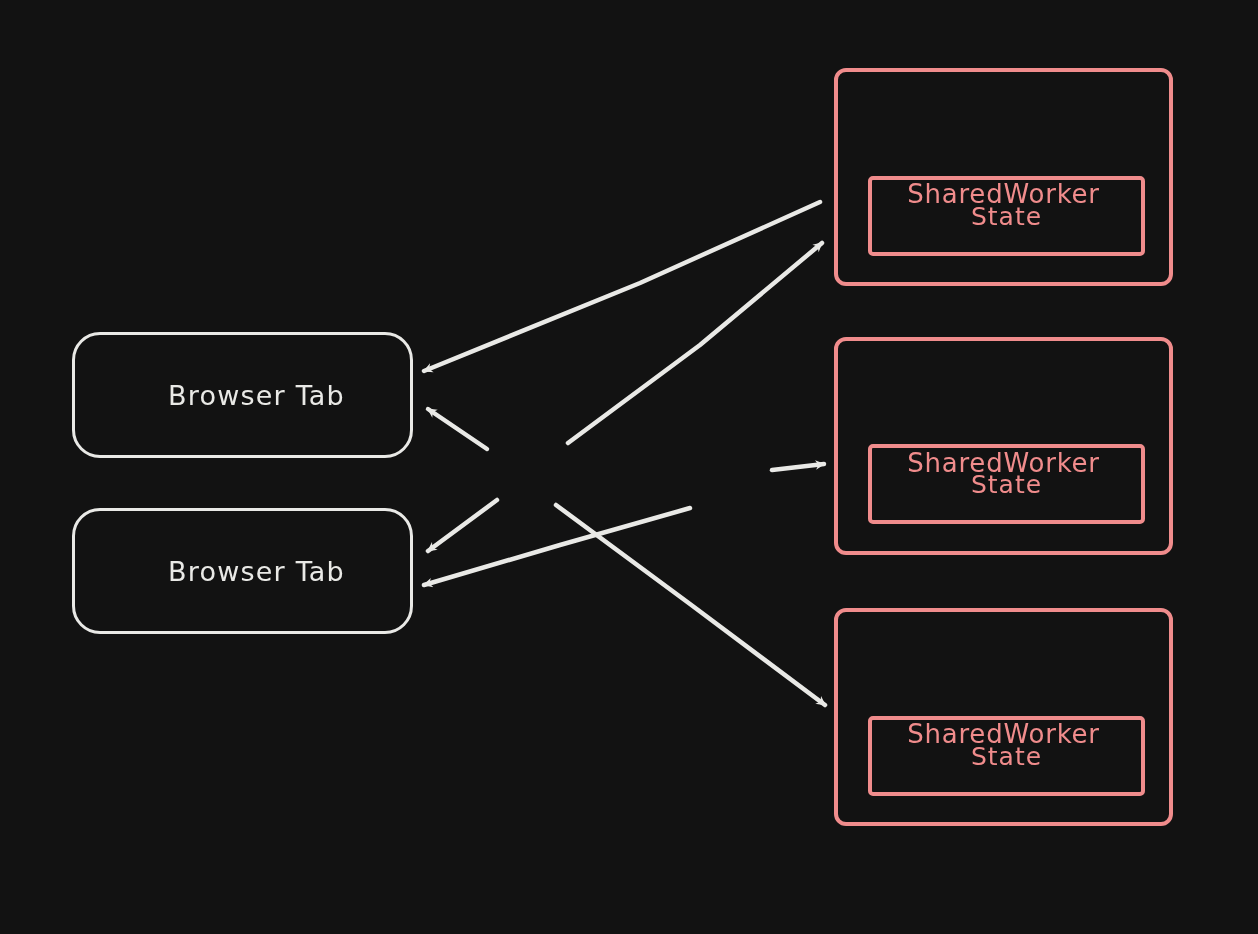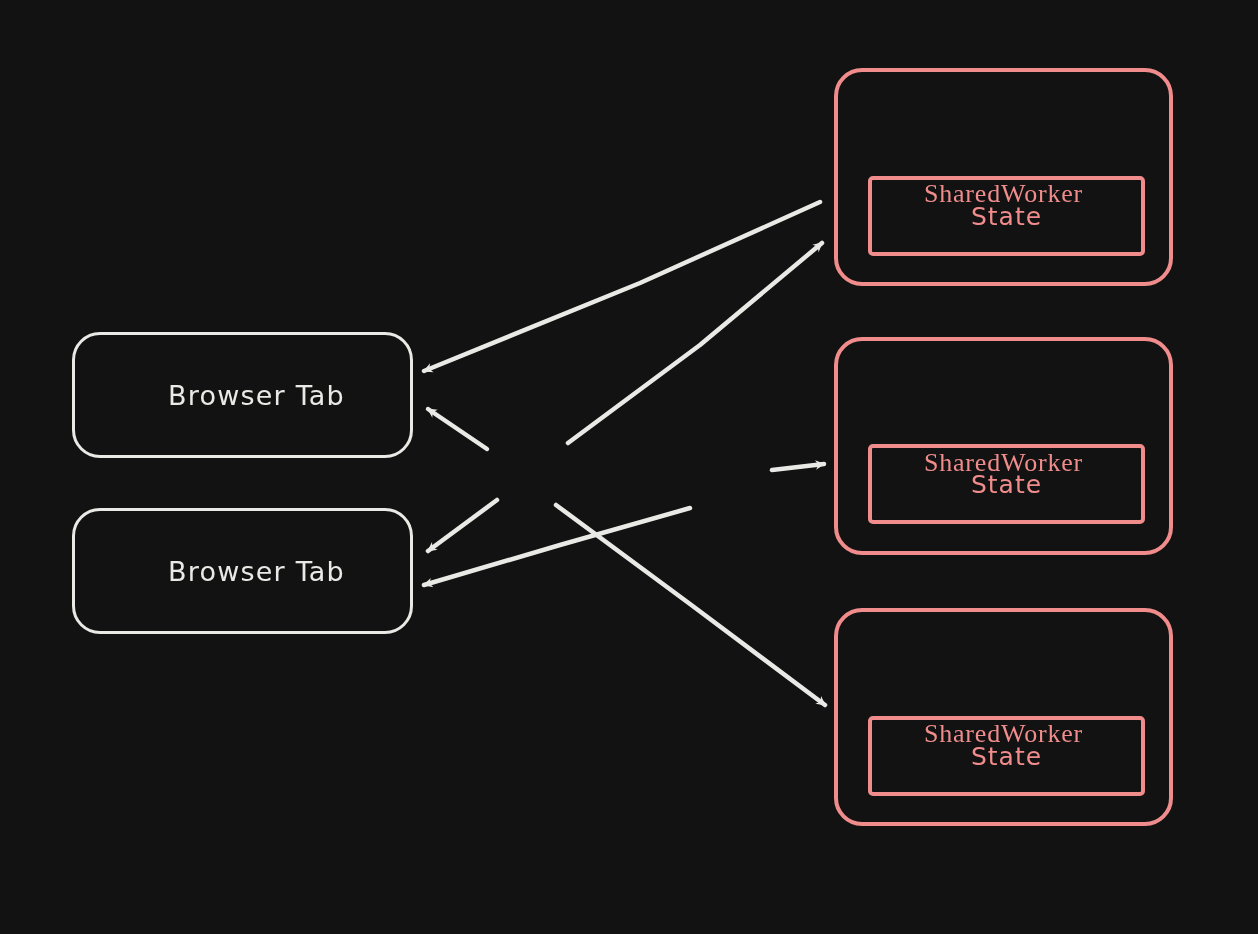--- a/index.html
+++ b/index.html
@@ -30,24 +30,23 @@
   }
   .tab-label {
     color: #e9e9e6;
     font-size: 27px;
     letter-spacing: 1.2px;
     font-family: "DejaVu Sans", sans-serif;
     white-space: nowrap;
   }
   .worker-box {
     border: 4px solid #f08c8c;
-    border-radius: 28px;
+    border-radius: 12px;
     flex-direction: column;
     align-items: center;
-    font-family: Liberation Serif, serif;
   }
   .worker-label {
     color: #f08c8c;
     font-size: 26px;
     letter-spacing: 0.8px;
     margin-top: 34px;
     white-space: nowrap;
   }
   .state-box {
     position: absolute;

